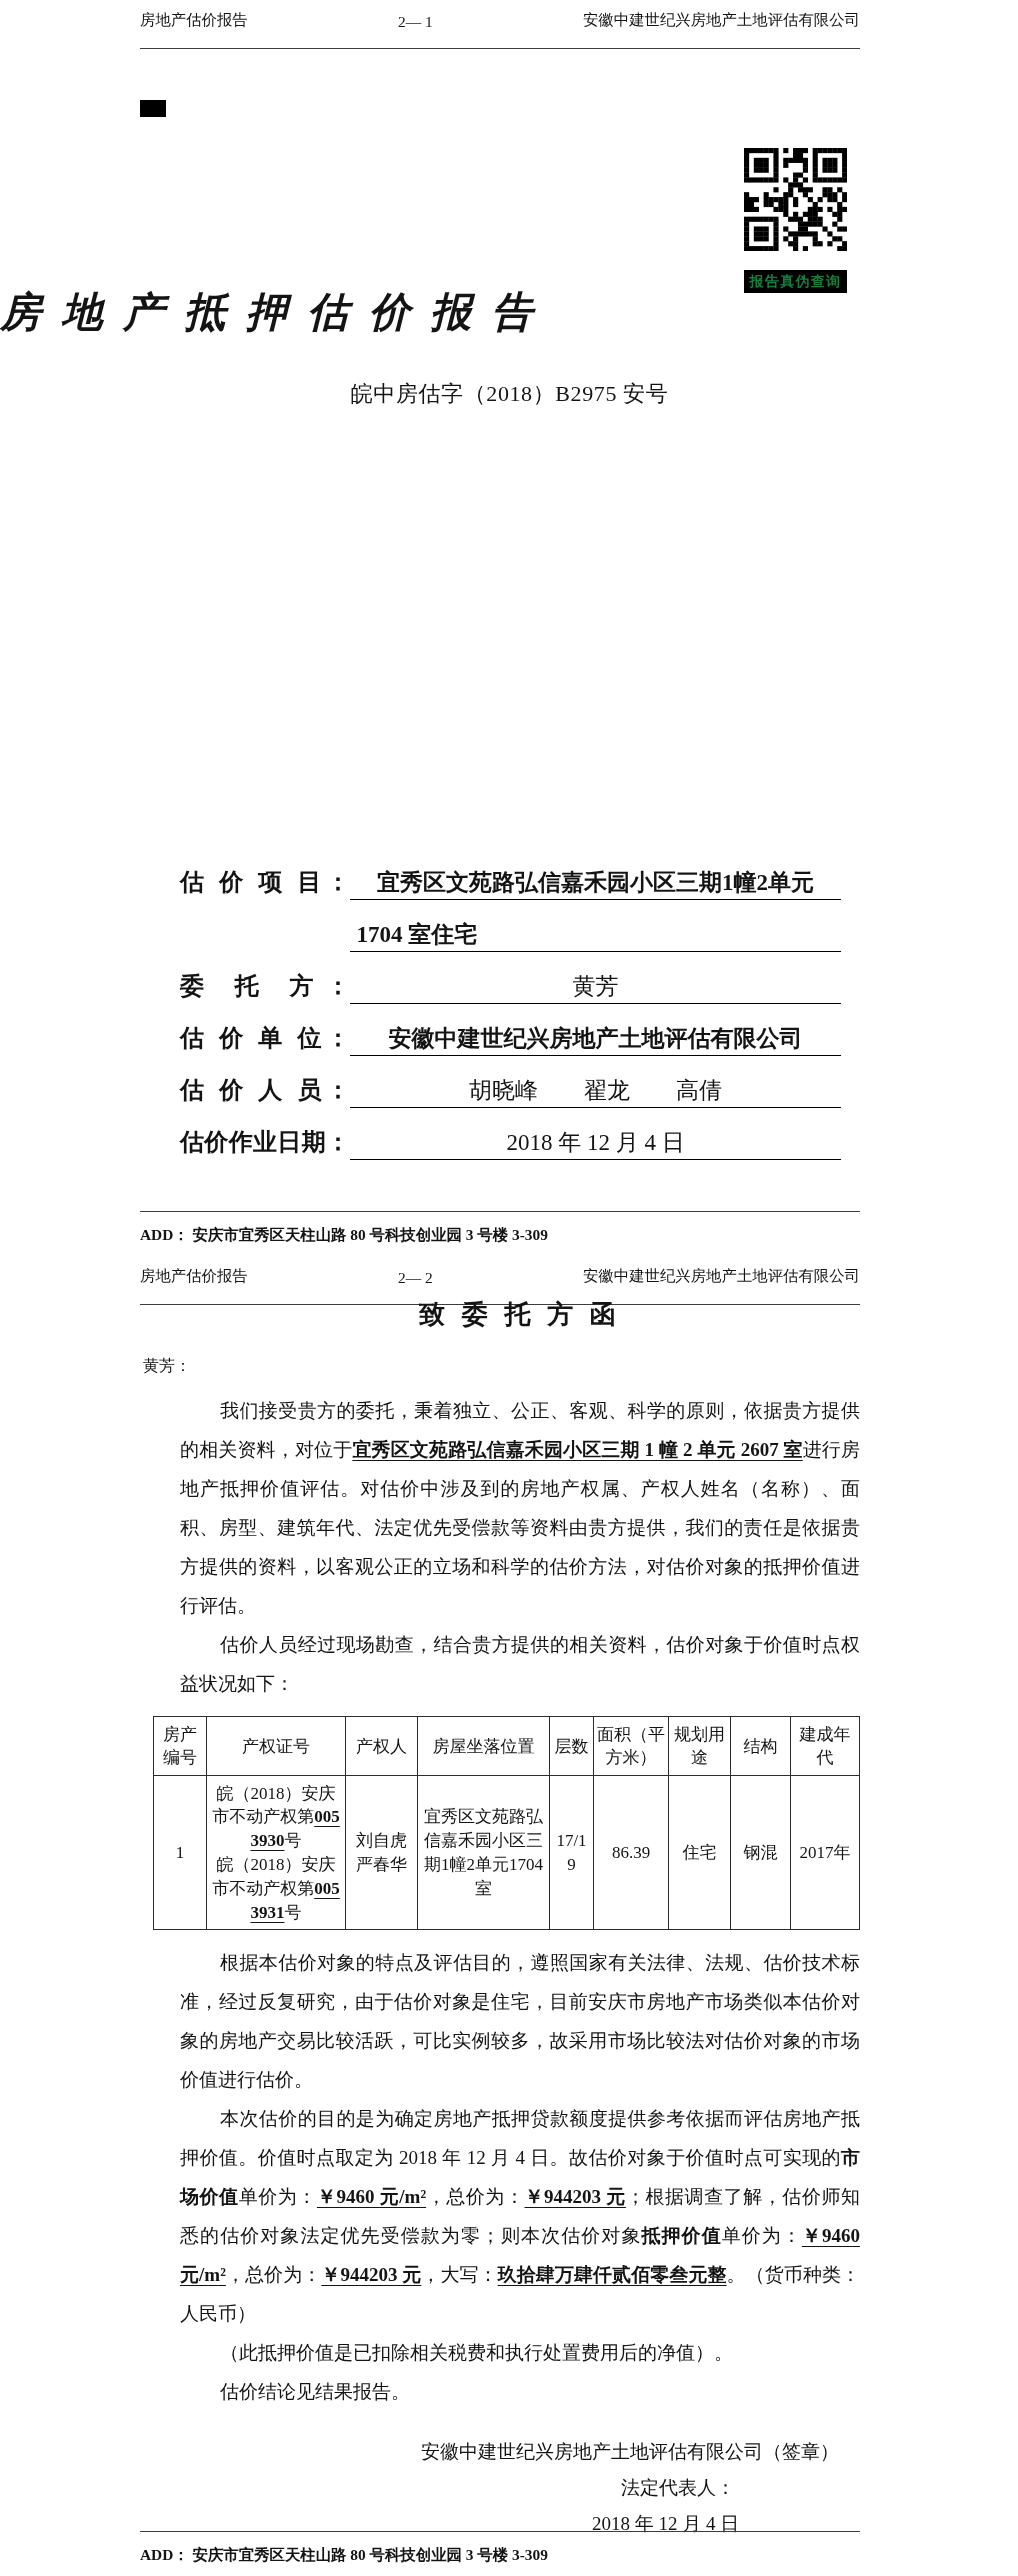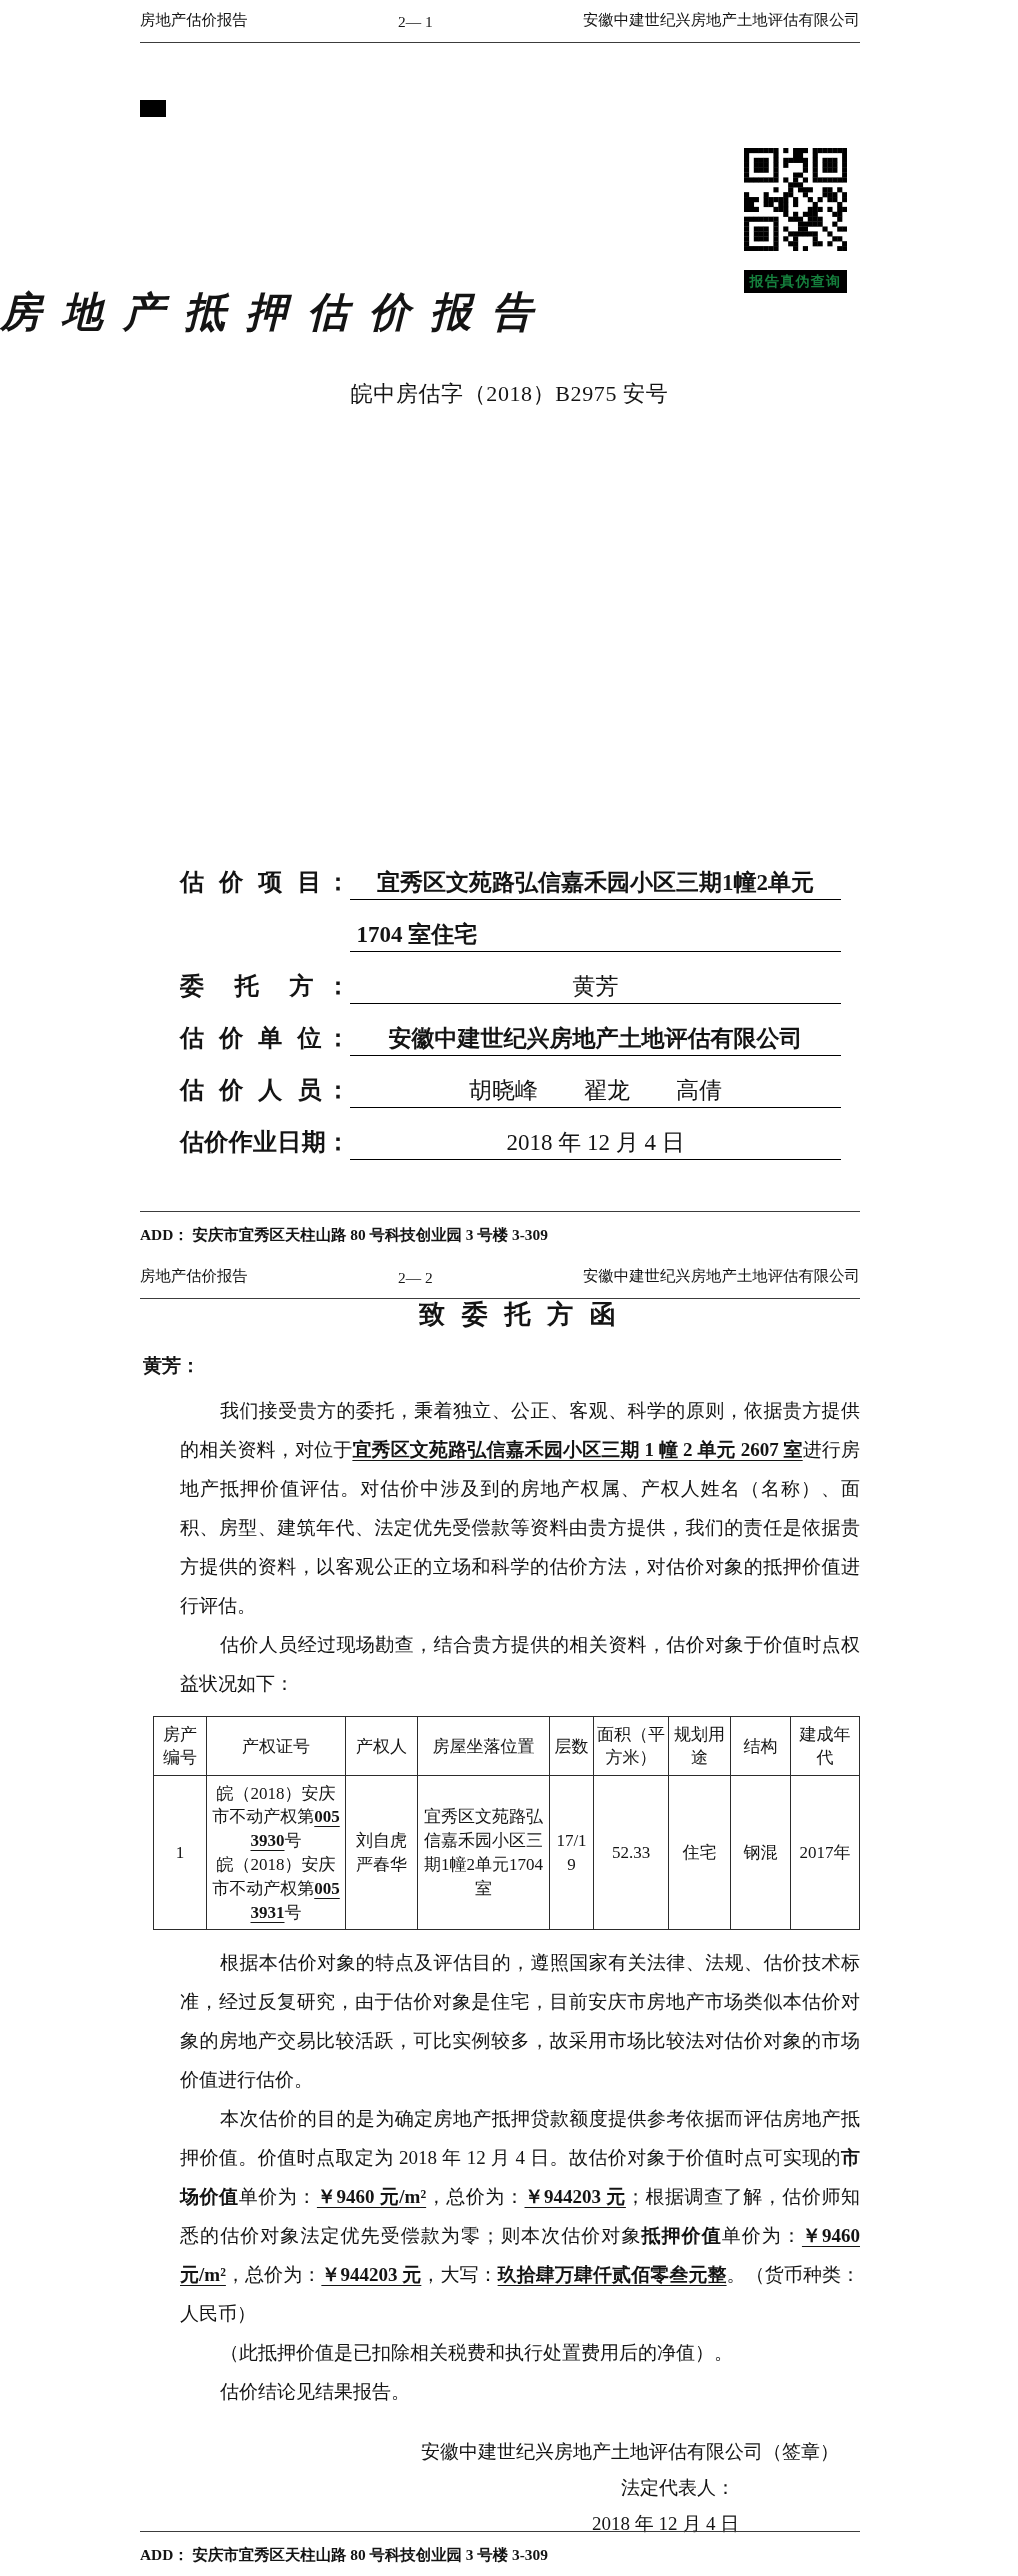--- a/index.html
+++ b/index.html
@@ -8,21 +8,21 @@
     font-family:"Liberation Serif","DejaVu Serif",serif;
     overflow:hidden;
   }
   .page { position:relative; width:1019px; background:#fff; overflow:hidden; }
   .page1 { height:1256px; }
   .page2 { height:1320px; }
 
   .page-header {
     position:absolute; top:10.3px; left:140px; right:159px;
     display:flex; justify-content:space-between; align-items:flex-end;
-    font-size:15.4px; padding-bottom:11px; border-bottom:1.3px solid #3c3c3c;text-align:center;
+    font-size:15.4px; padding-bottom:17px; border-bottom:1.3px solid #3c3c3c;text-align:center;
   }
   .page-footer {
     position:absolute; left:140px; right:159px; bottom:10.3px;
     font-size:15.4px; font-weight:bold;
     border-top:1.3px solid #3c3c3c; padding-top:13px;
   }
 
   .reg-mark { position:absolute; left:140px; top:100px; width:26px; height:17.3px; background:#000; }
 
   .qr-wrap { position:absolute; left:744px; top:148px; width:103px; }
@@ -55,21 +55,21 @@
   }
   .field-value.left { text-align:left; padding-left:6.4px; }
   .bold { font-weight:bold; }
   .bold-u { font-weight:bold; text-decoration:underline; text-underline-offset:3.9px; }
 
   .p2-content { position:absolute; top:36px; left:180px; width:680px; }
   .letter-title {
     margin-top:5.1px; text-align:center; font-size:26px; font-weight:bold;
     letter-spacing:5.1px; white-space:nowrap;
   }
-  .salutation { margin-top:14px; margin-left:-37px; font-size:19px; font-weight:bold; line-height:39px; }
+  .salutation { margin-top:14px; margin-left:-37px; font-size:16px; font-weight:normal; line-height:39px; }
   .para { font-size:19px; line-height:39px; text-align:justify; text-indent:40px; }
   .para.first { margin-top:6.4px; }
 
   .rights-table {
     table-layout:fixed; border-collapse:collapse;
     width:707px; margin:13px 0 13px -27px;
     font-size:17px;
   }
   .rights-table th, .rights-table td {
     border:1.3px solid #2c2c2c; text-align:center; vertical-align:middle;
@@ -406,21 +406,21 @@
           <td>
             <div><span>皖（2018）安庆市不动产权第</span><span class="bold-u">0053930</span><span>号</span></div>
             <div><span>皖（2018）安庆市不动产权第</span><span class="bold-u">0053931</span><span>号</span></div>
           </td>
           <td>
             <div>刘自虎</div>
             <div>严春华</div>
           </td>
           <td>宜秀区文苑路弘信嘉禾园小区三期1幢2单元1704室</td>
           <td>17/19</td>
-          <td>52.33</td>
+          <td>86.39</td>
           <td>住宅</td>
           <td>钢混</td>
           <td>2017年</td>
         </tr>
       </tbody>
     </table>
 
     <p class="para">根据本估价对象的特点及评估目的，遵照国家有关法律、法规、估价技术标准，经过反复研究，由于估价对象是住宅，目前安庆市房地产市场类似本估价对象的房地产交易比较活跃，可比实例较多，故采用市场比较法对估价对象的市场价值进行估价。</p>
 
     <p class="para"><span>本次估价的目的是为确定房地产抵押贷款额度提供参考依据而评估房地产抵押价值。价值时点取定为 2018 年 12 月 4 日。故估价对象于价值时点可实现的</span><span class="bold">市场价值</span><span>单价为：</span><span class="bold-u">￥9460 元/m²</span><span>，总价为：</span><span class="bold-u">￥944203 元</span><span>；根据调查了解，估价师知悉的估价对象法定优先受偿款为零；则本次估价对象</span><span class="bold">抵押价值</span><span>单价为：</span><span class="bold-u">￥9460 元/m²</span><span>，总价为：</span><span class="bold-u">￥944203 元</span><span>，大写：</span><span class="bold-u">玖拾肆万肆仟贰佰零叁元整</span><span>。（货币种类：人民币）</span></p>

